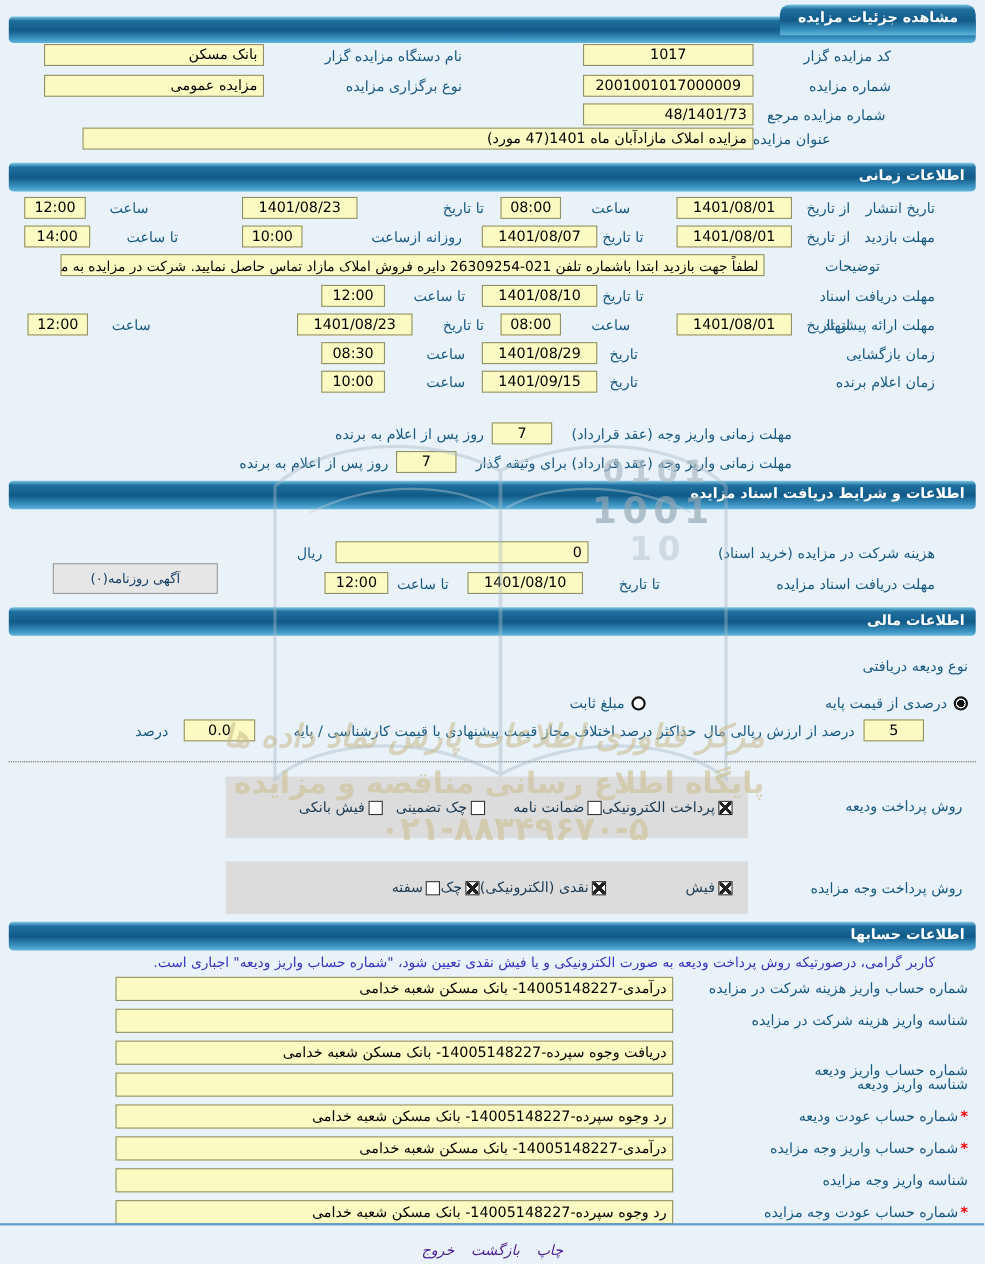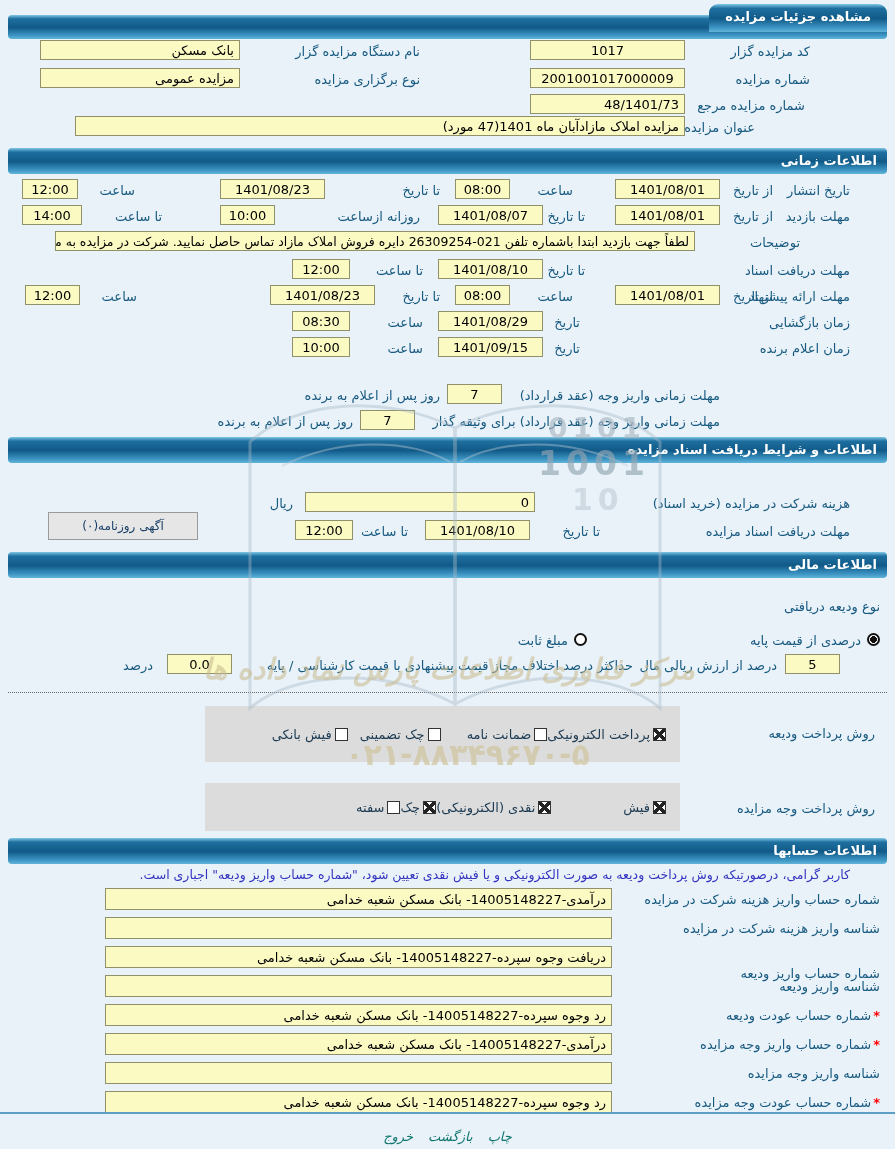--- a/index.html
+++ b/index.html
@@ -21,21 +21,21 @@
   .cbitem{display:flex;align-items:center;font-size:13px;color:#1c3a52;white-space:nowrap;}
   .cb{width:13px;height:13px;border:1px solid #333;background:#fff;margin-left:3px;flex:none;box-sizing:border-box;}
   .cb.checked{background-image:linear-gradient(45deg,transparent 40%,#222 40%,#222 60%,transparent 60%),linear-gradient(135deg,transparent 40%,#222 40%,#222 60%,transparent 60%);}
   .radio{position:absolute;width:13px;height:13px;border:2px solid #111;border-radius:50%;background:#fff;box-sizing:border-box;}
   .radio.checked{background:radial-gradient(circle,#111 0 52%,#fff 53%);}
   .btn{position:absolute;background:#e6e6e6;border:1px solid #9a9a9a;color:#173f66;font-size:12px;text-align:center;line-height:26px;height:28px;box-sizing:border-box;cursor:pointer;z-index:12;}
   .dotted{position:absolute;left:8px;right:8px;border-top:1px dotted #666;height:0;}
   .req{color:#ff0000;font-weight:bold;margin-left:2px;}
   .footline{position:absolute;left:0;right:0;top:1112px;height:2px;background:#5b9fc7;}
   .footer{position:absolute;left:0;right:0;top:1126px;text-align:center;z-index:12;}
-  .flink{color:#0f766e;font-size:13px;font-style:italic;margin:0 5px;text-decoration:none;cursor:pointer;}
+  .flink{color:#4c1d95;font-size:13px;font-style:italic;margin:0 5px;text-decoration:none;cursor:pointer;}
   
   #wm{position:absolute;inset:0;pointer-events:none;z-index:20;}
   .wm-digits{position:absolute;font-weight:bold;color:#a9b8c2;direction:ltr;letter-spacing:5px;opacity:.65;}
   .wm-latin{position:absolute;left:246px;top:590px;width:450px;font-size:49px;font-weight:bold;color:#a5b3bf;direction:ltr;text-align:center;letter-spacing:1px;opacity:.8;white-space:nowrap;}
   .wm-fa1{position:absolute;left:240px;top:652px;width:455px;text-align:center;font-size:29px;font-style:italic;font-weight:bold;color:#cbbd92;opacity:.6;white-space:nowrap;}
   .wm-fa2{position:absolute;left:240px;top:697px;width:455px;text-align:center;font-size:27px;font-weight:bold;color:#cfc49c;opacity:.7;white-space:nowrap;}
   .wm-phone{position:absolute;left:240px;top:737px;width:455px;text-align:center;font-size:30px;font-weight:bold;color:#cfc49c;opacity:.7;direction:ltr;white-space:nowrap;}
 </style>
 </head>
 <body>
@@ -235,16 +235,17 @@
       <path d="M223 32 C152 -4 60 6 18 46 L18 312 C60 276 152 270 223 308 Z" stroke="#a9bac6" stroke-width="3"></path>
       <path d="M223 32 C294 -4 386 6 428 46 L428 312 C386 276 294 270 223 308 Z" stroke="#a9bac6" stroke-width="3"></path>
       <line x1="223" y1="32" x2="223" y2="308" stroke="#a9bac6" stroke-width="3"></line>
       <path d="M50 70 C110 40 180 44 218 66" stroke="#bccad4" stroke-width="2"></path>
       <path d="M228 66 C266 44 336 40 396 70" stroke="#bccad4" stroke-width="2"></path>
     </svg>
     <div class="wm-digits" style="left:548px;top:412px;font-size:28px">0101</div>
     <div class="wm-digits" style="left:538px;top:444px;font-size:33px;color:#93a6b3">1001</div>
     <div class="wm-digits" style="left:572px;top:482px;font-size:30px;opacity:.4">10</div>
     <div class="wm-fa1">مرکز فناوری اطلاعات پارس نماد داده ها</div>
+    <div class="wm-fa2">پایگاه اطلاع رسانی مناقصه و مزایده</div>
     <div class="wm-phone">۰۲۱-۸۸۳۴۹۶۷۰-۵</div>
   </div>
 
 </div>
 
 </body></html>

